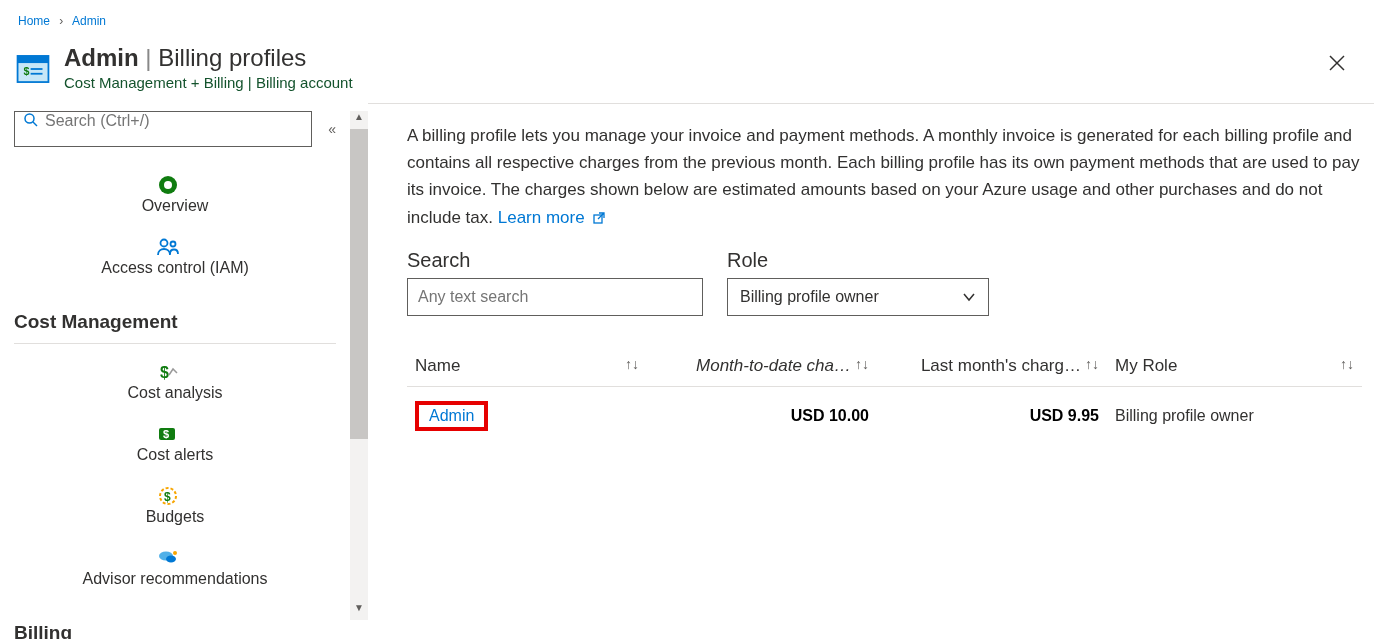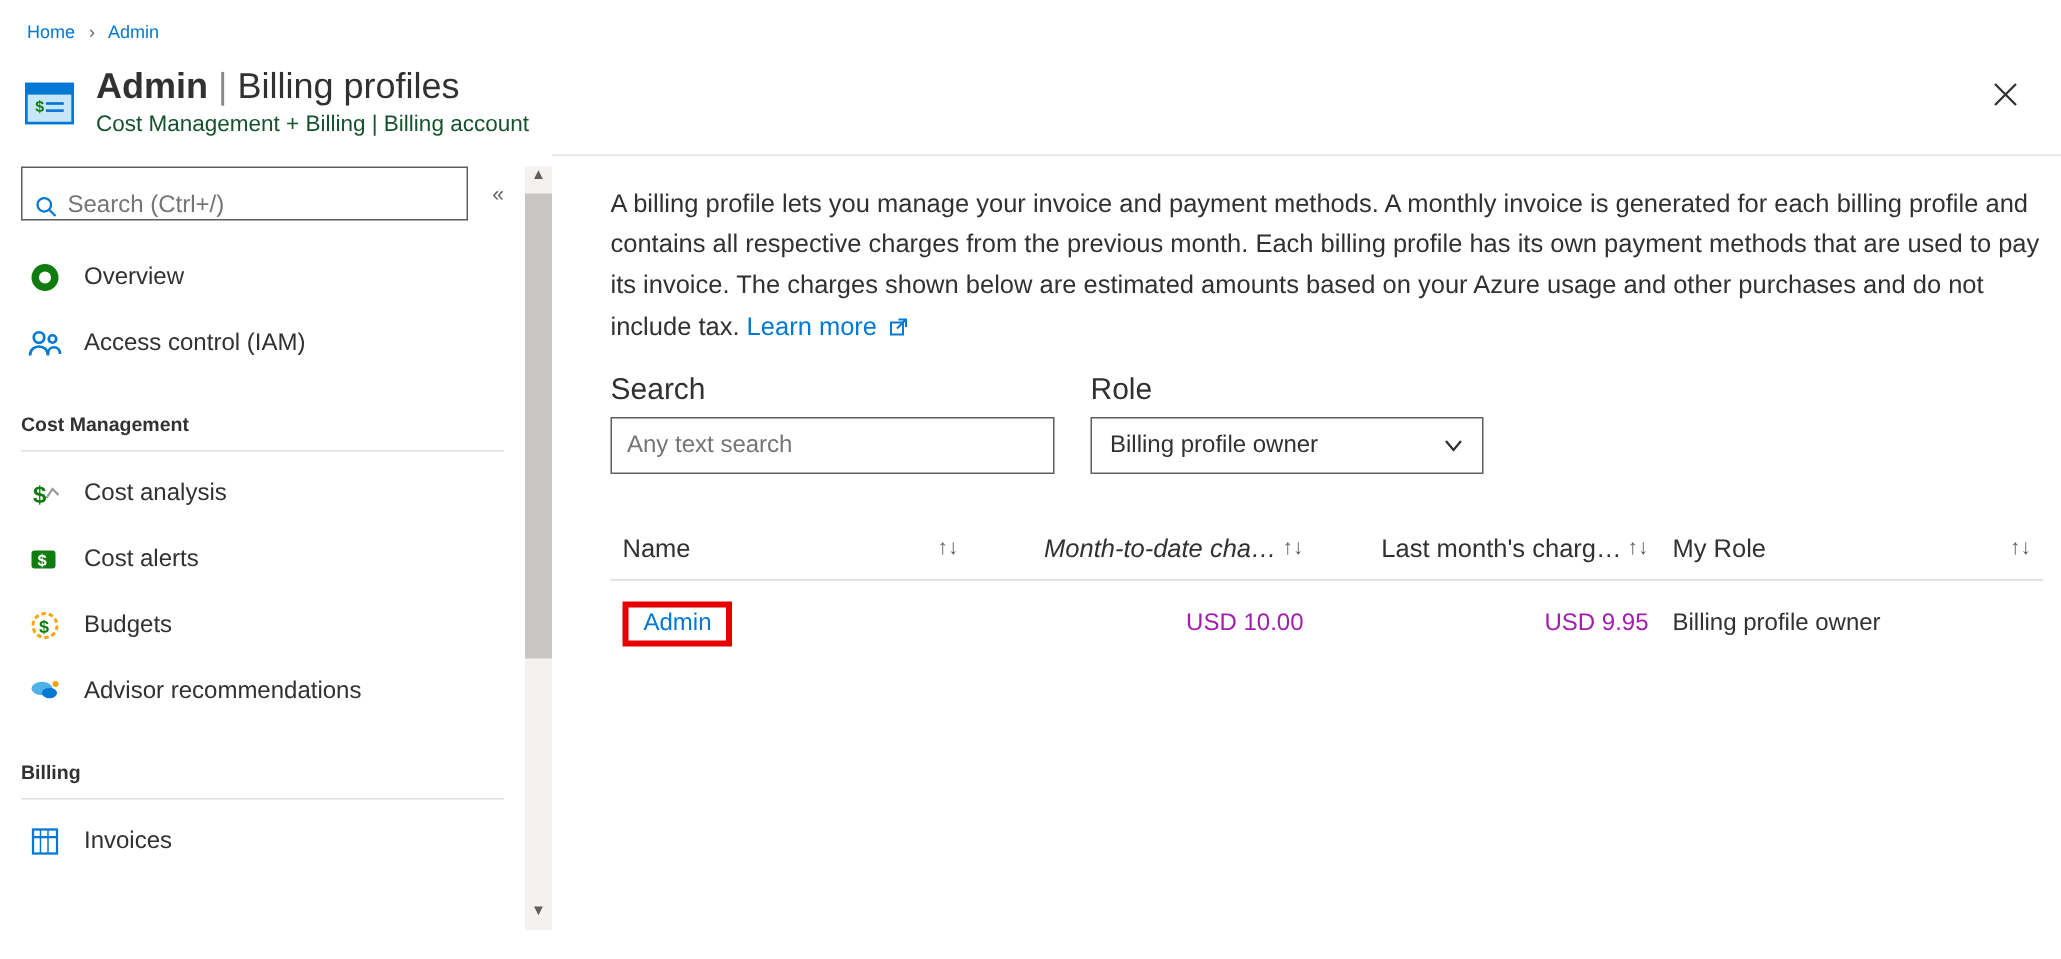--- a/index.html
+++ b/index.html
@@ -76,21 +76,21 @@
       padding: 0 14px;
       flex-shrink: 0;
     }
     .search-row {
       display: flex;
       align-items: center;
       margin-bottom: 16px;
     }
     .search-box {
       display: flex;
-      align-items: flex-end;
+      align-items: flex-start;
       border: 1px solid #605e5c;
       width: 310px;
       height: 36px;
       padding: 0 8px;
     }
     .search-box input {
       border: none;
       outline: none;
       font-size: 16px;
       flex: 1;
@@ -102,29 +102,30 @@
       color: #605e5c;
       cursor: pointer;
       font-size: 14px;
     }
     .sidebar-item {
       display: flex;
       align-items: center;
       padding: 10px 4px;
       font-size: 16px;
       cursor: pointer;
+      flex-direction: column;
     }
     .sidebar-item .nav-icon {
       width: 24px;
       height: 24px;
       margin-right: 14px;
       flex-shrink: 0;
     }
     .section-header {
-      font-size: 13px;
+      font-size: 19px;
       font-weight: 600;
       padding: 24px 0 10px 0;
       border-bottom: 1px solid #e1dfdd;
       margin-bottom: 6px;
     }
     .scroll-track {
       width: 18px;
       background: #f3f2f1;
       flex-shrink: 0;
       position: relative;
@@ -211,21 +212,22 @@
       font-size: 14px;
       margin-left: 4px;
       float: right;
     }
     td {
       padding: 14px 8px;
       font-size: 16px;
     }
     td.num {
       text-align: right;
-      color: #a21caf;
+      color: #000000;
+      font-weight: bold;
     }
     .highlight-box {
       border: 4px solid #e60000;
       padding: 2px 10px;
       display: inline-block;
     }
     .highlight-box a {
       color: #0078d4;
     }
     .ext-icon {

